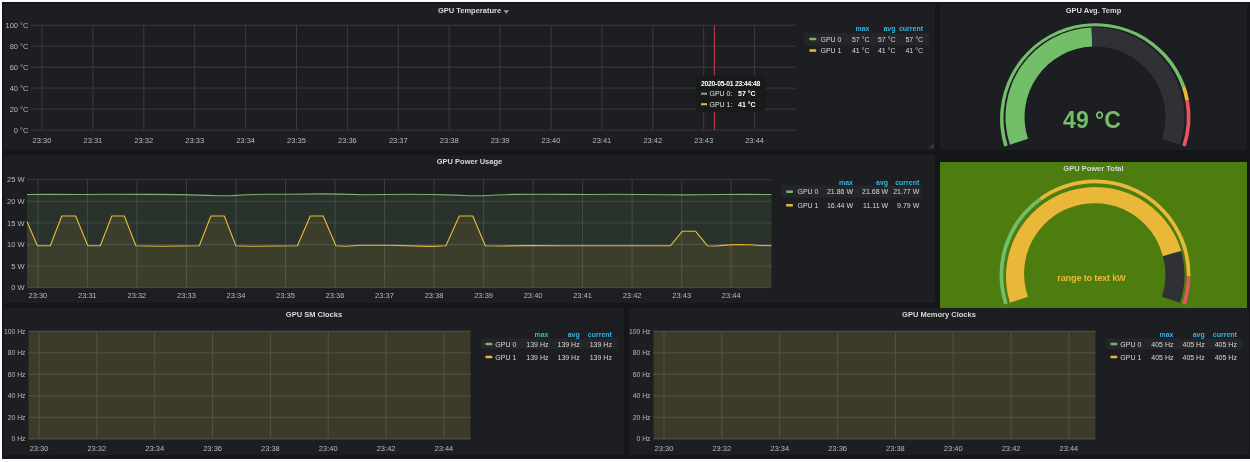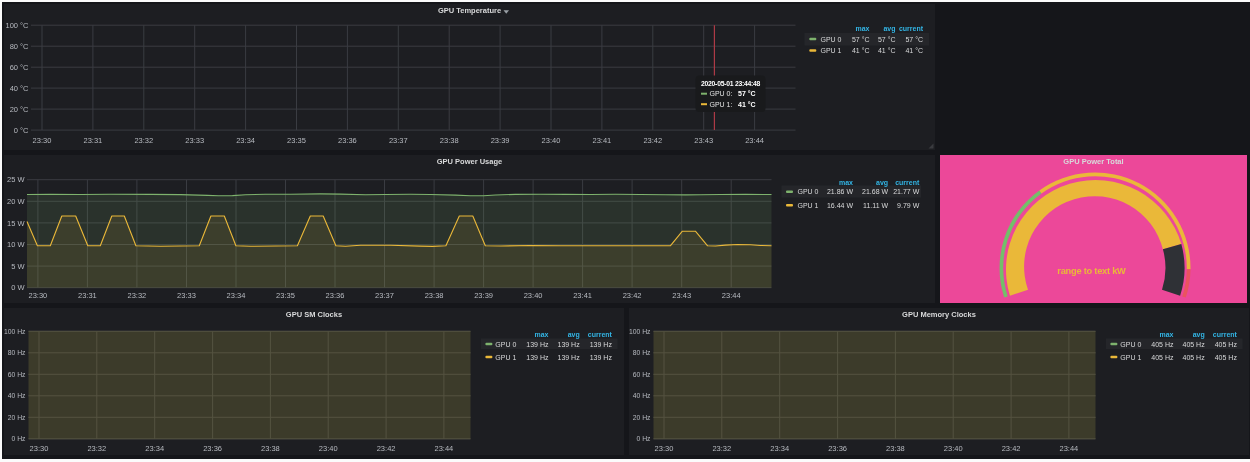--- a/index.html
+++ b/index.html
@@ -69,20 +69,29 @@
 <rect x="691.5" y="71.5" width="70" height="36.5" rx="4" fill="#191a1c" fill-opacity="0.97"></rect>
 <text x="697" y="82.3" font-family="Liberation Sans" font-size="6.8" fill="#ffffff" text-anchor="start" font-weight="bold" letter-spacing="-0.25">2020-05-01 23:44:48</text>
 <rect x="697" y="88.7" width="6" height="2" fill="#7eb26d"></rect>
 <text x="705.5" y="92.2" font-family="Liberation Sans" font-size="7" fill="#e3e3e3" text-anchor="start" font-weight="normal">GPU 0:</text>
 <text x="734" y="92.2" font-family="Liberation Sans" font-size="7" fill="#ffffff" text-anchor="start" font-weight="bold">57 °C</text>
 <rect x="697" y="99.2" width="6" height="2" fill="#eab839"></rect>
 <text x="705.5" y="102.8" font-family="Liberation Sans" font-size="7" fill="#e3e3e3" text-anchor="start" font-weight="normal">GPU 1:</text>
 <text x="734" y="102.8" font-family="Liberation Sans" font-size="7" fill="#ffffff" text-anchor="start" font-weight="bold">41 °C</text>
 <path d="M924.5 144.5 L929.5 139.5 L929.5 144.5 Z" fill="#3a3b3f"></path>
       </svg></div>
+<div style="position:absolute;left:937.5px;top:2px;width:307px;height:146px;background:#1d1e22;"><svg width="307" height="146" viewBox="0 0 307 146">
+        <path d="M69.9 140.7 A89.5 89.5 0 0 1 151.6 23.6 L152.3 42.6 A70.5 70.5 0 0 0 88 134.8 Z" fill="#73bf69"></path>
+<path d="M151.6 23.6 A89.5 89.5 0 0 1 240.1 140.7 L222 134.8 A70.5 70.5 0 0 0 152.3 42.6 Z" fill="#2f3136"></path>
+<path d="M64.2 142.5 A95.5 95.5 0 0 1 245.4 82.3 L241.9 83.5 A91.8 91.8 0 0 0 67.7 141.4 Z" fill="#73bf69"></path>
+<path d="M245.4 82.3 A95.5 95.5 0 0 1 249 96.3 L245.4 96.9 A91.8 91.8 0 0 0 241.9 83.5 Z" fill="#eab839"></path>
+<path d="M249 96.3 A95.5 95.5 0 0 1 245.8 142.5 L242.3 141.4 A91.8 91.8 0 0 0 245.4 96.9 Z" fill="#ea545e"></path>
+<text x="153.5" y="9.4" font-family="Liberation Sans" font-size="7.5" fill="#d8d9da" text-anchor="middle" font-weight="bold">GPU Avg. Temp</text>
+<text x="152" y="123.5" font-family="Liberation Sans" font-size="23" fill="#73bf69" text-anchor="middle" font-weight="bold">49 °C</text>
+      </svg></div>
 <div style="position:absolute;left:1.5px;top:153px;width:931px;height:148px;background:#1d1e22;"><svg width="931" height="148" viewBox="0 0 931 148">
         <line x1="23" y1="24.7" x2="767.5" y2="24.7" stroke="#3a3c42" stroke-width="1"></line>
 <text x="20.5" y="27.4" font-family="Liberation Sans" font-size="7.5" fill="#b7bac0" text-anchor="end" font-weight="normal">25 W</text>
 <line x1="23" y1="46.3" x2="767.5" y2="46.3" stroke="#3a3c42" stroke-width="1"></line>
 <text x="20.5" y="49" font-family="Liberation Sans" font-size="7.5" fill="#b7bac0" text-anchor="end" font-weight="normal">20 W</text>
 <line x1="23" y1="67.9" x2="767.5" y2="67.9" stroke="#3a3c42" stroke-width="1"></line>
 <text x="20.5" y="70.6" font-family="Liberation Sans" font-size="7.5" fill="#b7bac0" text-anchor="end" font-weight="normal">15 W</text>
 <line x1="23" y1="89.5" x2="767.5" y2="89.5" stroke="#3a3c42" stroke-width="1"></line>
 <text x="20.5" y="92.2" font-family="Liberation Sans" font-size="7.5" fill="#b7bac0" text-anchor="end" font-weight="normal">10 W</text>
 <line x1="23" y1="111.1" x2="767.5" y2="111.1" stroke="#3a3c42" stroke-width="1"></line>
@@ -132,21 +141,21 @@
 <text x="793.5" y="39.3" font-family="Liberation Sans" font-size="7" fill="#d8d9da" text-anchor="start" font-weight="normal">GPU 0</text>
 <text x="849" y="39.3" font-family="Liberation Sans" font-size="7" fill="#d8d9da" text-anchor="end" font-weight="normal">21.86 W</text>
 <text x="884.1" y="39.3" font-family="Liberation Sans" font-size="7" fill="#d8d9da" text-anchor="end" font-weight="normal">21.68 W</text>
 <text x="915.3" y="39.3" font-family="Liberation Sans" font-size="7" fill="#d8d9da" text-anchor="end" font-weight="normal">21.77 W</text>
 <rect x="782" y="49" width="7" height="2.4" rx="1" fill="#eab839"></rect>
 <text x="793.5" y="52.8" font-family="Liberation Sans" font-size="7" fill="#d8d9da" text-anchor="start" font-weight="normal">GPU 1</text>
 <text x="849" y="52.8" font-family="Liberation Sans" font-size="7" fill="#d8d9da" text-anchor="end" font-weight="normal">16.44 W</text>
 <text x="884.1" y="52.8" font-family="Liberation Sans" font-size="7" fill="#d8d9da" text-anchor="end" font-weight="normal">11.11 W</text>
 <text x="915.3" y="52.8" font-family="Liberation Sans" font-size="7" fill="#d8d9da" text-anchor="end" font-weight="normal">9.79 W</text>
       </svg></div>
-<div style="position:absolute;left:937.5px;top:153px;width:307px;height:148px;background:#ec4899;"><svg width="307" height="148" viewBox="0 0 307 148">
+<div style="position:absolute;left:937.5px;top:160px;width:307px;height:148px;background:#4d7c0f;"><svg width="307" height="148" viewBox="0 0 307 148">
         <path d="M69.9 140.7 A89.5 89.5 0 1 1 241.3 89.1 L222.9 94.2 A70.5 70.5 0 1 0 88 134.8 Z" fill="#eab839"></path>
 <path d="M241.3 89.1 A89.5 89.5 0 0 1 240.1 140.7 L222 134.8 A70.5 70.5 0 0 0 222.9 94.2 Z" fill="#2f3136"></path>
 <path d="M64.2 142.5 A95.5 95.5 0 0 1 99.4 35.4 L101.5 38.4 A91.8 91.8 0 0 0 67.7 141.4 Z" fill="#73bf69"></path>
 <path d="M99.4 35.4 A95.5 95.5 0 0 1 250.5 114.2 L246.8 114.2 A91.8 91.8 0 0 0 101.5 38.4 Z" fill="#eab839"></path>
 <path d="M250.5 114.2 A95.5 95.5 0 0 1 245.8 142.5 L242.3 141.4 A91.8 91.8 0 0 0 246.8 114.2 Z" fill="#ea545e"></path>
 <text x="153.5" y="9.4" font-family="Liberation Sans" font-size="7.5" fill="#d8d9da" text-anchor="middle" font-weight="bold">GPU Power Total</text>
 <text x="151.5" y="119" font-family="Liberation Sans" font-size="9.3" fill="#eab839" text-anchor="middle" font-weight="bold" letter-spacing="-0.25">range to text kW</text>
       </svg></div>
 <div style="position:absolute;left:1.5px;top:306px;width:620px;height:147.5px;background:#1d1e22;"><svg width="620" height="147.5" viewBox="0 0 620 147.5">
         <line x1="24.5" y1="23.3" x2="466.5" y2="23.3" stroke="#3a3c42" stroke-width="1"></line>

